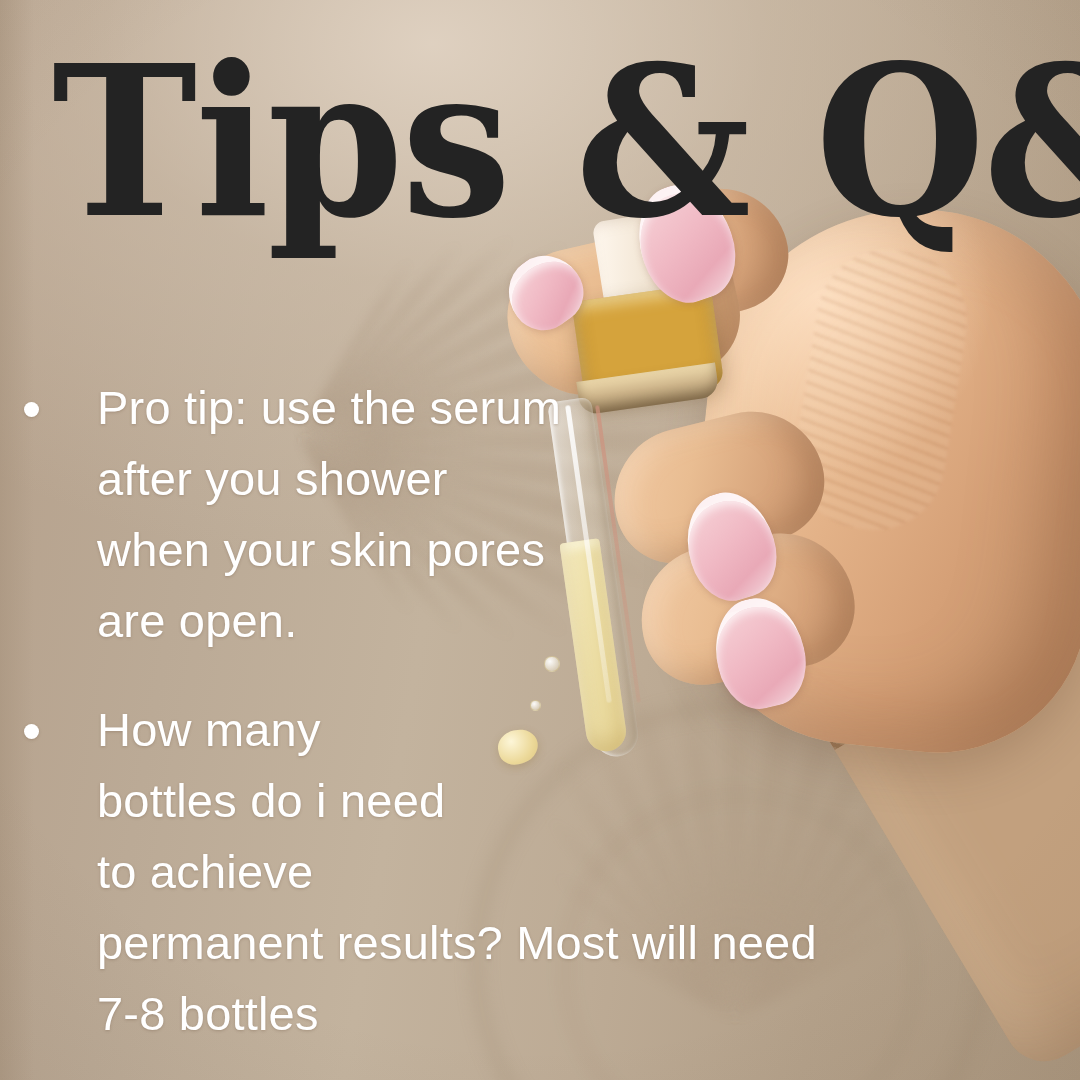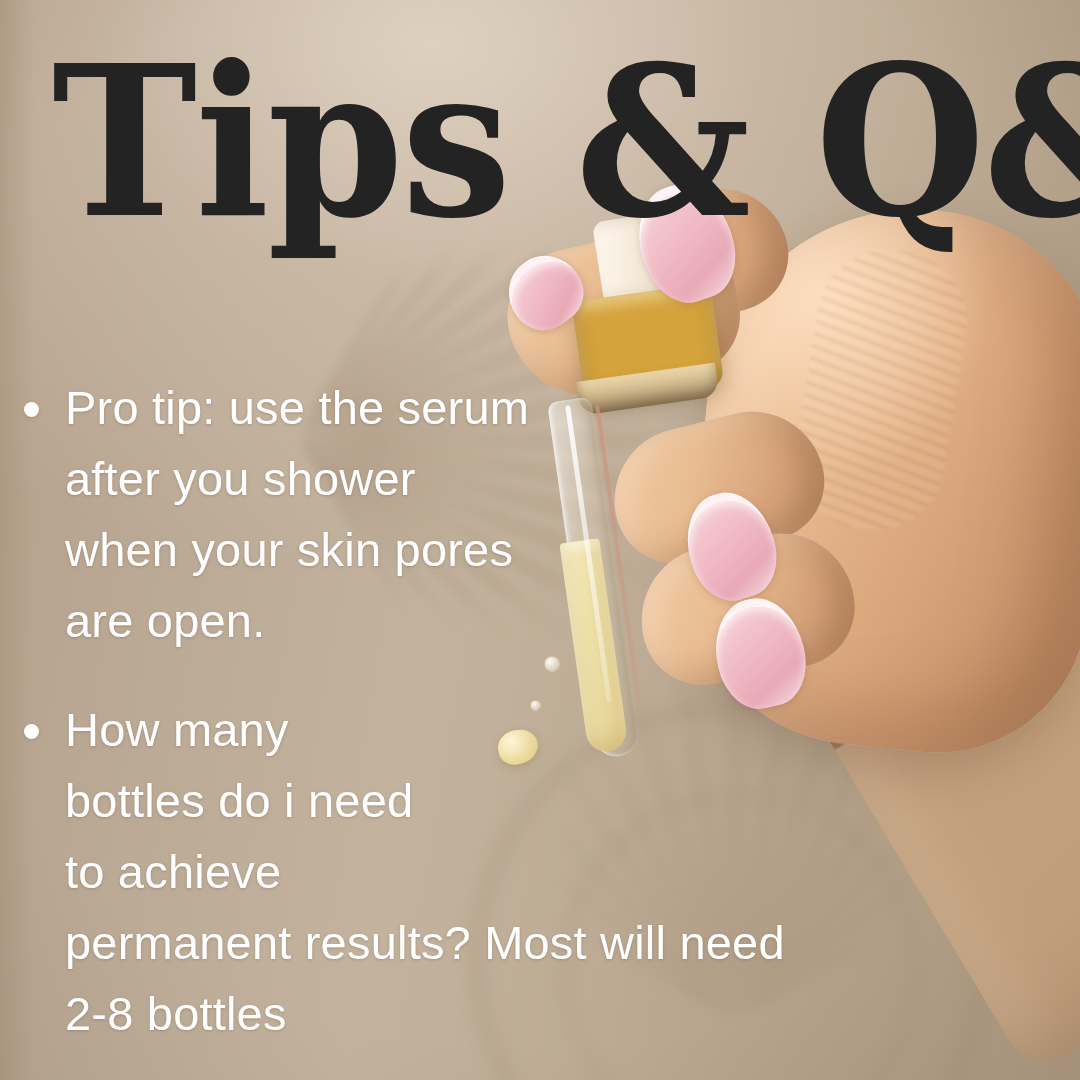--- a/index.html
+++ b/index.html
@@ -231,21 +231,21 @@
   }
   .b1{ left:18px; top:372px; }
   .b2{ left:18px; top:694px; }
   .dot{
     width:15px;height:15px;border-radius:50%;
     background:#ffffff;
     margin:30px 26px 0 6px;
     flex:0 0 auto;
     box-shadow:0 1px 3px rgba(95,70,50,.25);
   }
-  .btext{ white-space:pre-line; }
+  .btext{ white-space:pre-line;margin-left:32px; }
 </style>
 </head>
 <body>
 
 <div id="canvas">
 
   <div class="bg-base"></div>
   <div class="bg-left-band"></div>
 
   <div class="frond" id="frondA">
@@ -328,17 +328,17 @@
 after you shower
 when your skin pores
 are open.</span>
     </div>
     <div class="bullet b2">
       <span class="dot"></span>
       <span class="btext">How many
 bottles do i need
 to achieve
 permanent results? Most will need
-2-8 bottles</span>
+7-8 bottles</span>
     </div>
   </div>
 
 </div>
 
 </body></html>

